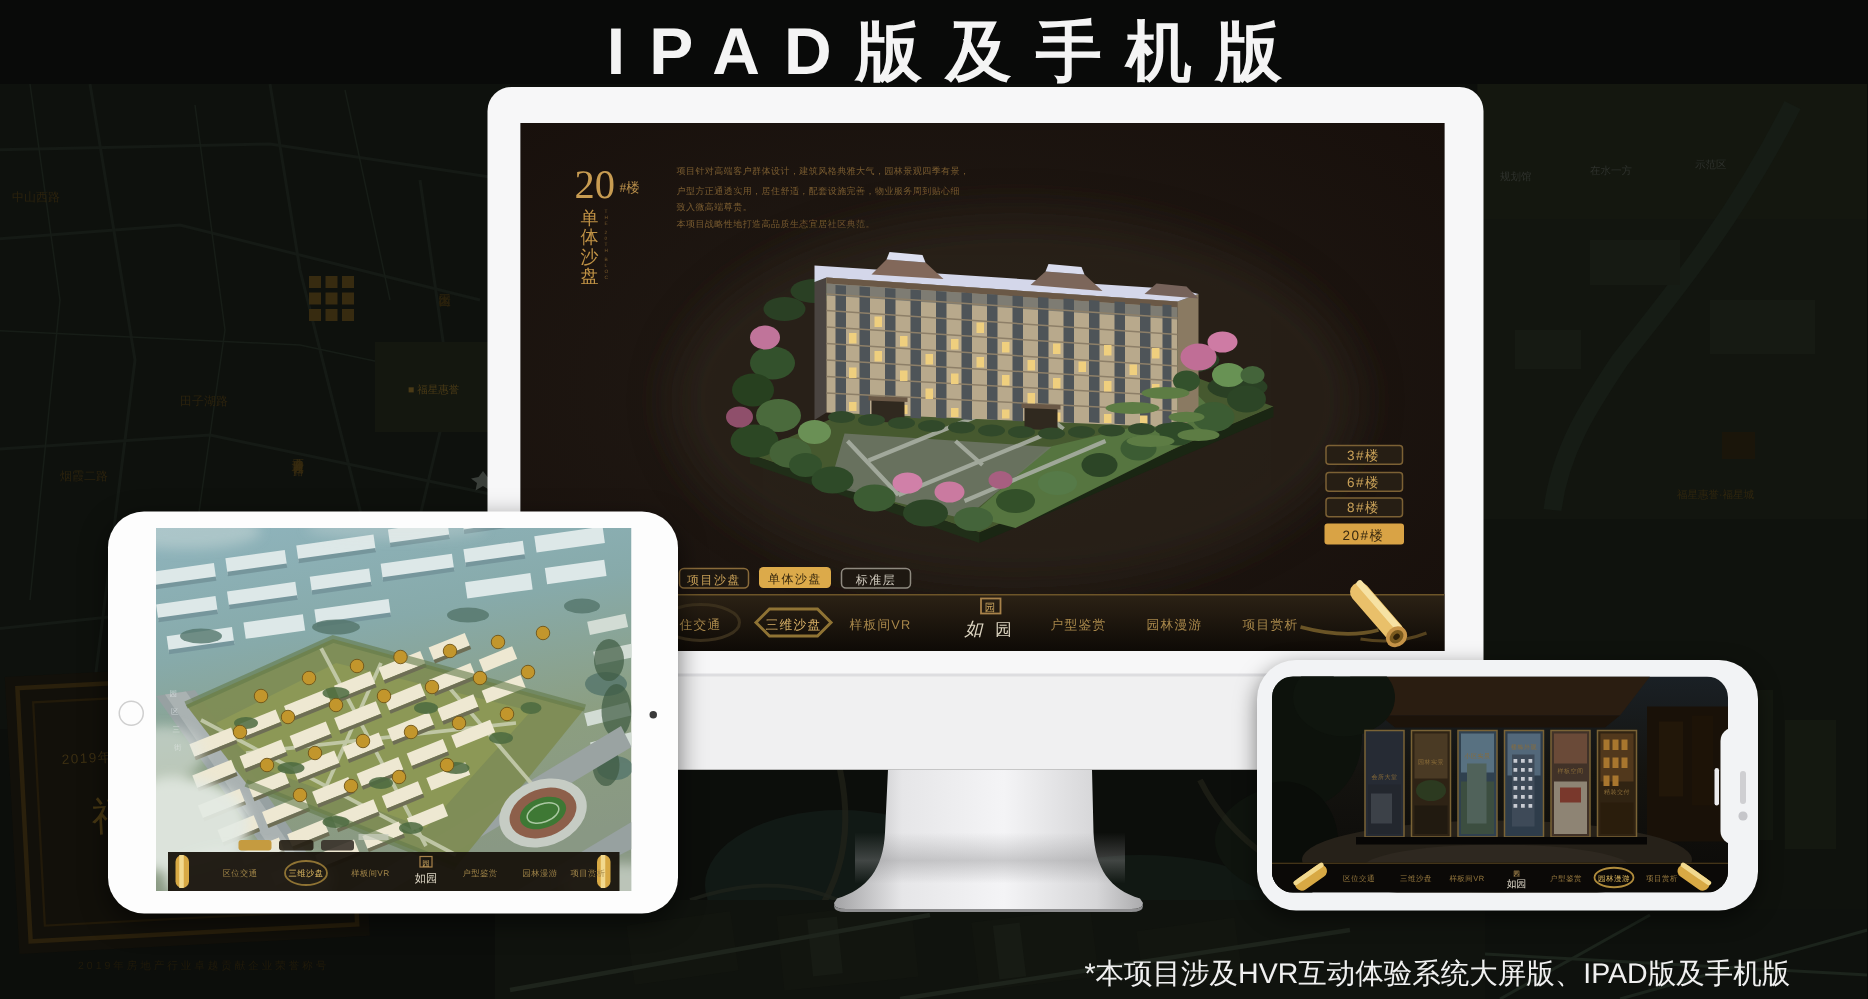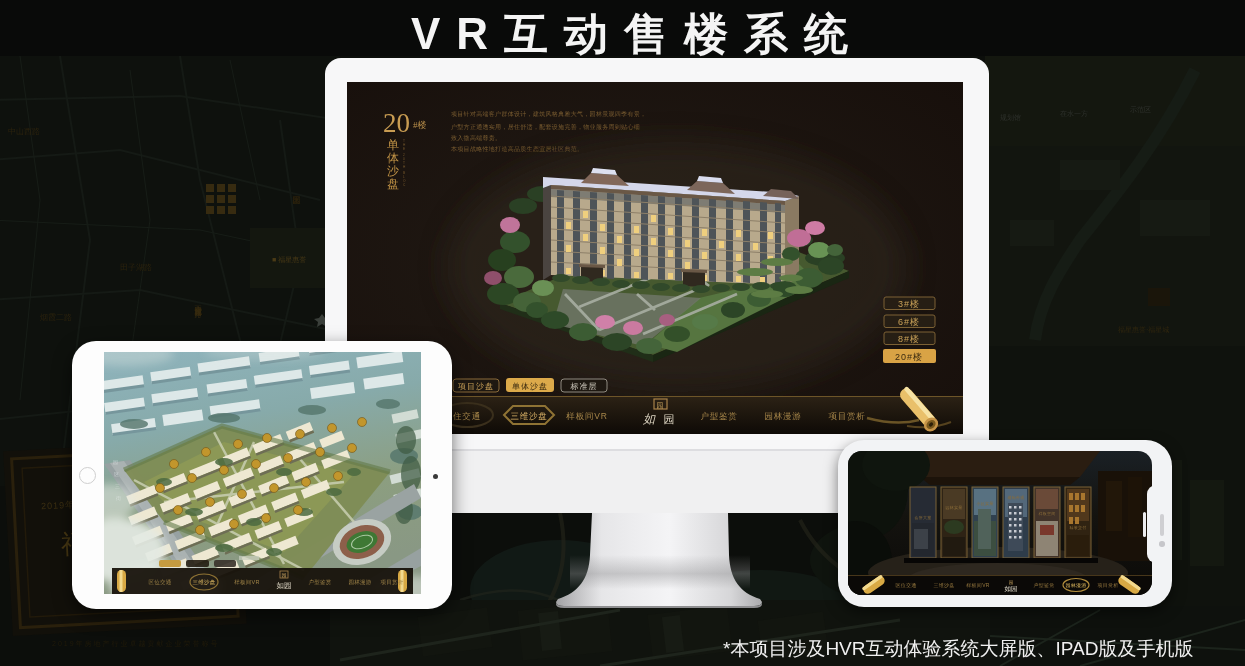--- a/index.html
+++ b/index.html
@@ -151,21 +151,21 @@
         <path d="M1000,666 L1100,610"></path>
           <path d="M1080,666 L1245,620"></path>
           <path d="M990,636 L1245,650"></path>
       </g>
     </g>
 
     <rect x="0" y="0" width="1245" height="56" fill="#090a09"></rect>
   </svg>
 
   <div class="abs" style="left:0;top:5px;width:1245px;text-align:center;color:#f4f4f4;
-     font-size:44px;font-weight:bold;letter-spacing:16px;text-indent:30px;">VR互动售楼系统</div>
+     font-size:44px;font-weight:bold;letter-spacing:16px;text-indent:30px;">IPAD版及手机版</div>
 
   <div class="abs" style="left:325px;top:58px;width:664px;height:455px;background:#f7f7f8;border-radius:16px;"></div>
 
   <div class="abs" style="left:347px;top:82px;width:616px;height:352px;background:#1b1613;"></div>
 
   <div class="abs" style="left:325px;top:450px;width:664px;height:63px;background:#f0f0f1;"></div>
 
   <div class="abs" style="left:326px;top:449px;width:662px;height:1.5px;background:#dddde0;"></div>
 
   <svg class="abs" style="left:540px;top:513px" width="240" height="100" viewBox="0 0 240 100">

